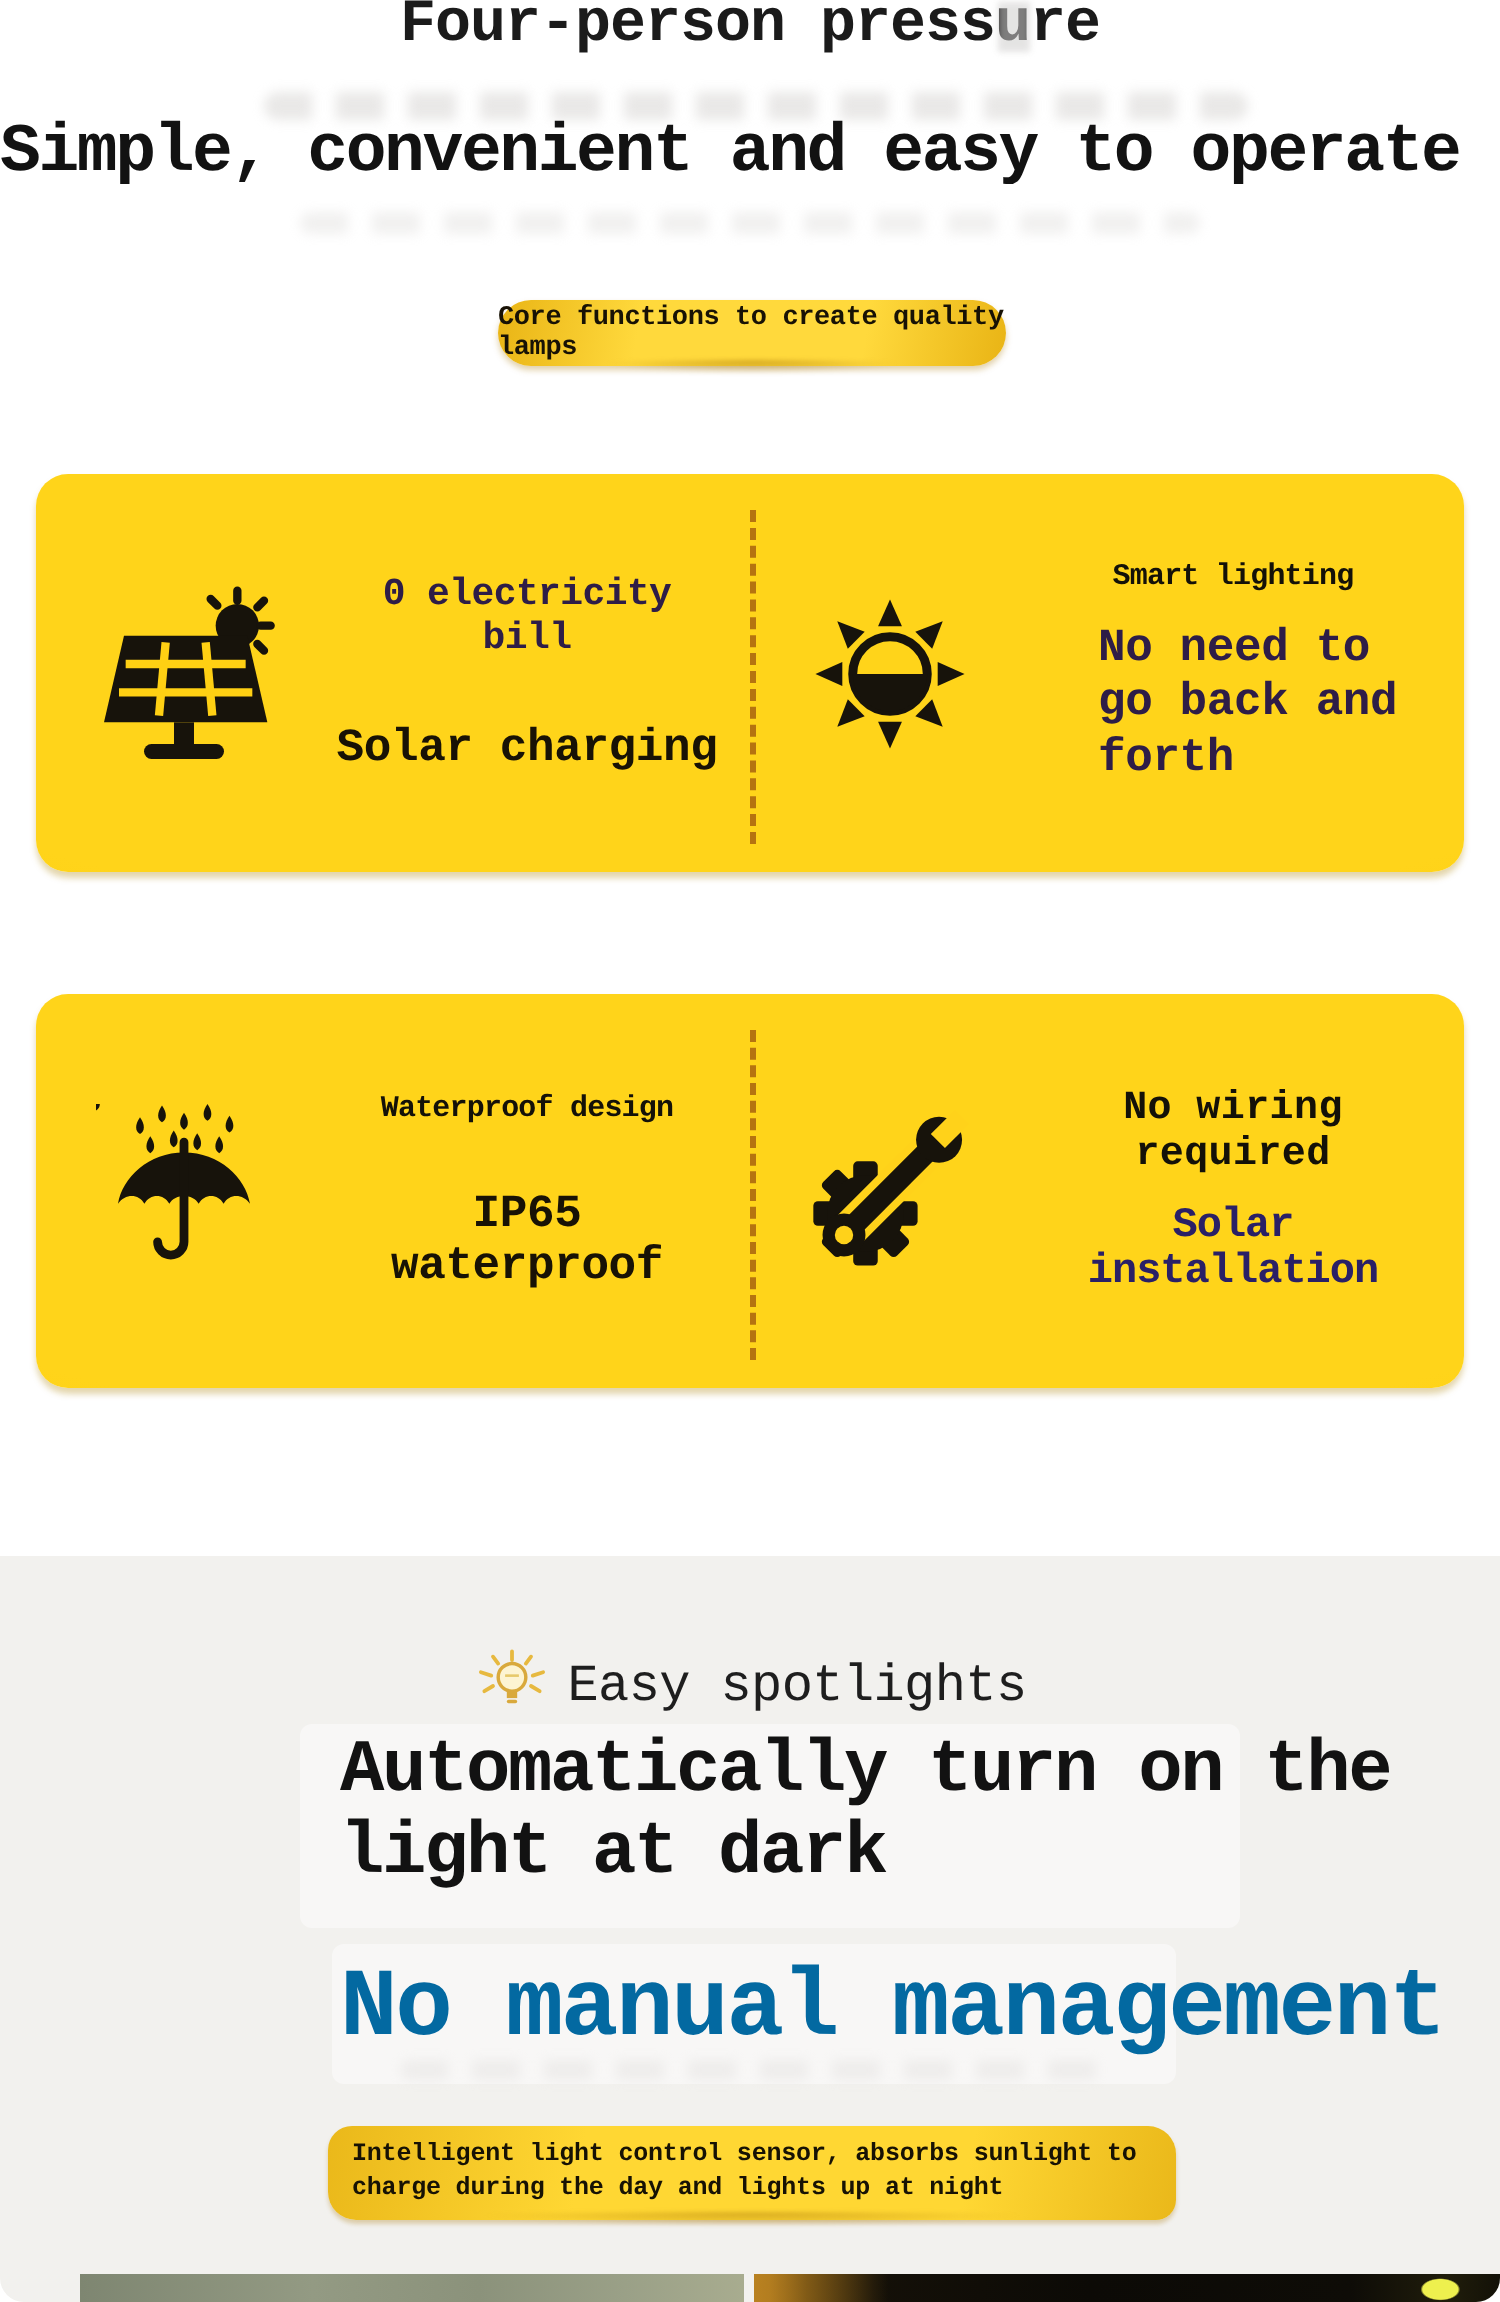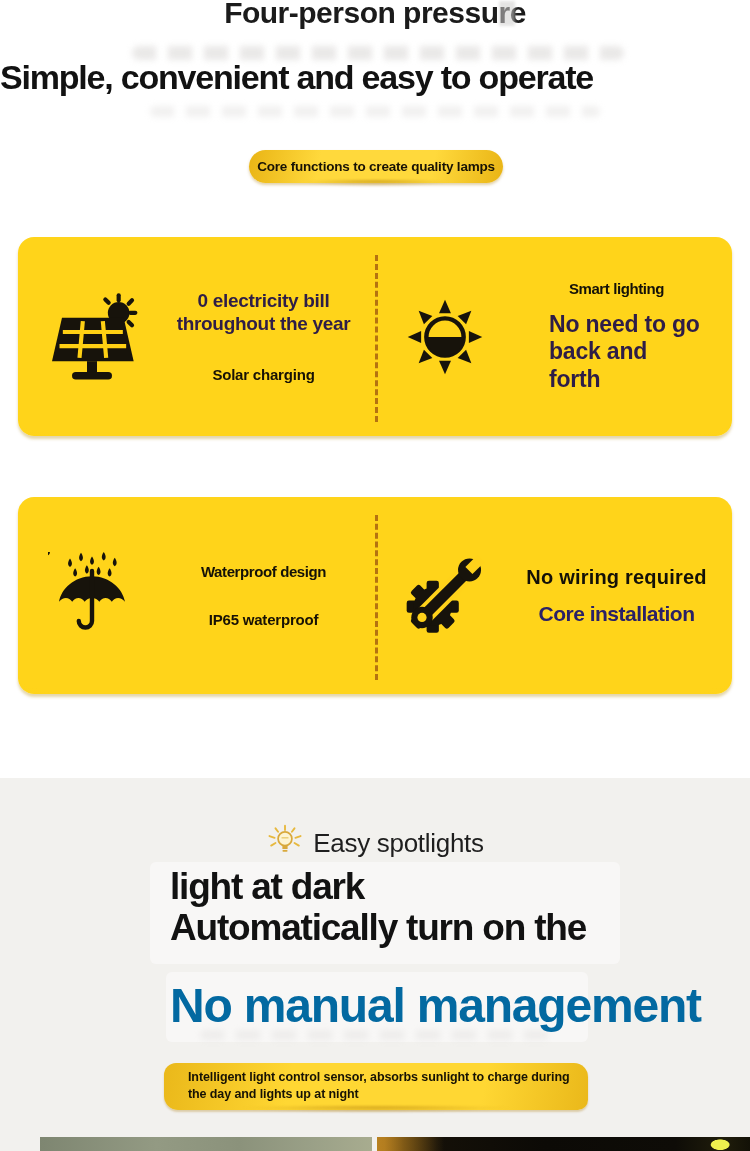--- a/index.html
+++ b/index.html
@@ -1,18 +1,18 @@
 <!DOCTYPE html>
 <html><head>
 <meta charset="utf-8">
 <style>
   html,body{margin:0;padding:0;background:#ffffff;}
   .page{
     position:relative;width:750px;height:1151px;margin:0 auto;overflow:hidden;
-    background:#ffffff;font-family:Liberation Sans, sans-serif;color:#141414;
+    background:#ffffff;font-family:Liberation Mono, monospace;color:#141414;border-radius:12px;
   }
   
   .top-title{
     position:absolute;top:-4px;left:0;width:100%;text-align:center;
     font-size:30px;font-weight:bold;letter-spacing:-0.5px;color:#1b1b1b;
   }
   .smudge{
     position:absolute;left:499px;top:1px;width:16px;height:25px;
     background:#cfcecd;opacity:.55;filter:blur(1.5px);
   }
@@ -50,21 +50,21 @@
   .card-2{top:497px;height:197px;align-items:center;}
   .card .divider{
     position:absolute;left:50%;top:18px;bottom:14px;width:0;
     border-left:3px dashed rgba(153,78,12,.72);
   }
   .cell{width:50%;display:flex;align-items:center;}
   .icon-wrap{width:148px;display:flex;justify-content:center;align-items:center;flex:0 0 auto;}
   .cell-right .icon-wrap{width:140px;}
   .txt{flex:1;padding-right:14px;}
   .t-purple{color:#2e1d47;font-weight:bold;font-size:19px;line-height:1.18;text-align:center;letter-spacing:-0.3px;}
-  .t-black-sub{color:#181205;font-weight:bold;font-size:15px;text-align:center;margin-top:31px;letter-spacing:-0.2px;}
+  .t-black-sub{color:#181205;font-weight:bold;font-size:23px;text-align:center;margin-top:31px;letter-spacing:-0.2px;}
   .t-head{color:#141108;font-weight:bold;font-size:15px;text-align:center;letter-spacing:-0.4px;}
   .t-sub-purple{color:#2e1d47;font-weight:bold;font-size:23px;line-height:1.2;margin:14px 18px 0 34px;text-align:left;letter-spacing:-0.2px;}
   .t-head-sm{color:#141108;font-weight:bold;font-size:20px;text-align:center;letter-spacing:0.2px;}
   .t-sub-indigo{color:#2a2066;font-weight:bold;font-size:21px;text-align:center;margin-top:13px;letter-spacing:-0.5px;}
   
   .solar-section{
     position:absolute;left:0;top:778px;width:750px;height:373px;background:#f2f1ee;
   }
   .patch{position:absolute;background:#f8f7f6;border-radius:6px;}
   .patch-1{left:150px;top:84px;width:470px;height:102px;}
@@ -78,21 +78,21 @@
   .solar-heading{
     position:absolute;left:170px;top:88px;margin:0;font-size:37px;font-weight:bold;
     line-height:1.12;letter-spacing:-1.2px;color:#121212;
   }
   .solar-subheading{
     position:absolute;left:170px;top:200px;margin:0;font-size:48px;font-weight:bold;
     letter-spacing:-1.2px;color:#0369a1;
   }
   .banner{
     position:absolute;left:164px;top:285px;width:424px;box-sizing:border-box;
-    padding:6px 12px 7px 24px;border-radius:12px 14px 10px 14px;
+    padding:6px 12px 7px 12px;border-radius:12px 14px 10px 14px;
     background:linear-gradient(100deg,#eab81a 0%,#ffd733 30%,#ffd733 75%,#eab81a 100%);
     font-size:12.5px;font-weight:bold;color:#171204;line-height:1.35;letter-spacing:-0.1px;
     box-shadow:0 2px 2px rgba(170,120,10,.3);
   }
   .banner::after{
     content:'';position:absolute;left:6%;right:6%;bottom:-5px;height:9px;border-radius:50%;
     background:radial-gradient(50% 100% at 50% 0,rgba(172,122,12,.5),rgba(172,122,12,0) 75%);
     filter:blur(1px);
   }
   
@@ -148,21 +148,20 @@
             <line x1="25" y1="49" x2="97" y2="49"></line>
             <line x1="21" y1="66" x2="101" y2="66"></line>
             <line x1="49" y1="36" x2="45" y2="80"></line>
             <line x1="73" y1="36" x2="77" y2="80"></line>
           </g>
         </svg>
       </div>
       <div class="txt">
         <div class="t-purple">
           <div>0 electricity bill</div>
-          <div>throughout the year</div>
         </div>
         <div class="t-black-sub">Solar charging</div>
       </div>
     </div>
     <div class="divider"></div>
     <div class="cell cell-right">
       <div class="icon-wrap">
         <svg viewBox="0 0 110 110" width="82" height="82" aria-hidden="true">
           <g fill="#17130b">
             <path id="ray0" d="M55 5 L63 23 L47 23 Z"></path>
@@ -229,21 +228,21 @@
           <line x1="34" y1="84" x2="88" y2="30" stroke="#ffd21a" stroke-width="24"></line>
           <line x1="34" y1="84" x2="88" y2="30" stroke="#17130b" stroke-width="14"></line>
           <circle cx="92" cy="26" r="15" fill="#17130b"></circle>
           <rect x="92.5" y="8" width="13" height="22" fill="#ffd21a" transform="rotate(45 99 19)"></rect>
           <circle cx="30" cy="88" r="14" fill="#17130b"></circle>
           <circle cx="30" cy="88" r="6" fill="#ffd21a"></circle>
         </svg>
       </div>
       <div class="txt">
         <div class="t-head-sm">No wiring required</div>
-        <div class="t-sub-indigo">Core installation</div>
+        <div class="t-sub-indigo">Solar installation</div>
       </div>
     </div>
   </section>
 
   <section class="solar-section">
     <div class="patch patch-1"></div>
     <div class="patch patch-2"></div>
     <div class="ghost ghost-3"></div>
 
     <div class="badge">
@@ -261,22 +260,22 @@
           <circle cx="22" cy="17" r="8" fill="#fdf4d2" stroke="#d9a93c" stroke-width="2"></circle>
           <path d="M18 16 h8" stroke="#e7c96a" stroke-width="1.5" fill="none"></path>
           <rect x="19" y="25" width="6" height="4" fill="#d9a93c"></rect>
           <path d="M20 31 h4" stroke="#d9a93c" stroke-width="2" stroke-linecap="round"></path>
         </svg>
       </span>
       <span class="badge-label">Easy spotlights</span>
     </div>
 
     <h2 class="solar-heading">
+      <span style="display:block">Automatically turn on the</span>
       <span style="display:block">light at dark</span>
-      <span style="display:block">Automatically turn on the</span>
     </h2>
 
     <h3 class="solar-subheading">No manual management</h3>
 
     <div class="banner">Intelligent light control sensor, absorbs sunlight to charge during the day and lights up at night</div>
 
     <div class="photos">
       <div class="photo photo-left"></div>
       <div class="photo-gap"></div>
       <div class="photo photo-right"></div>

